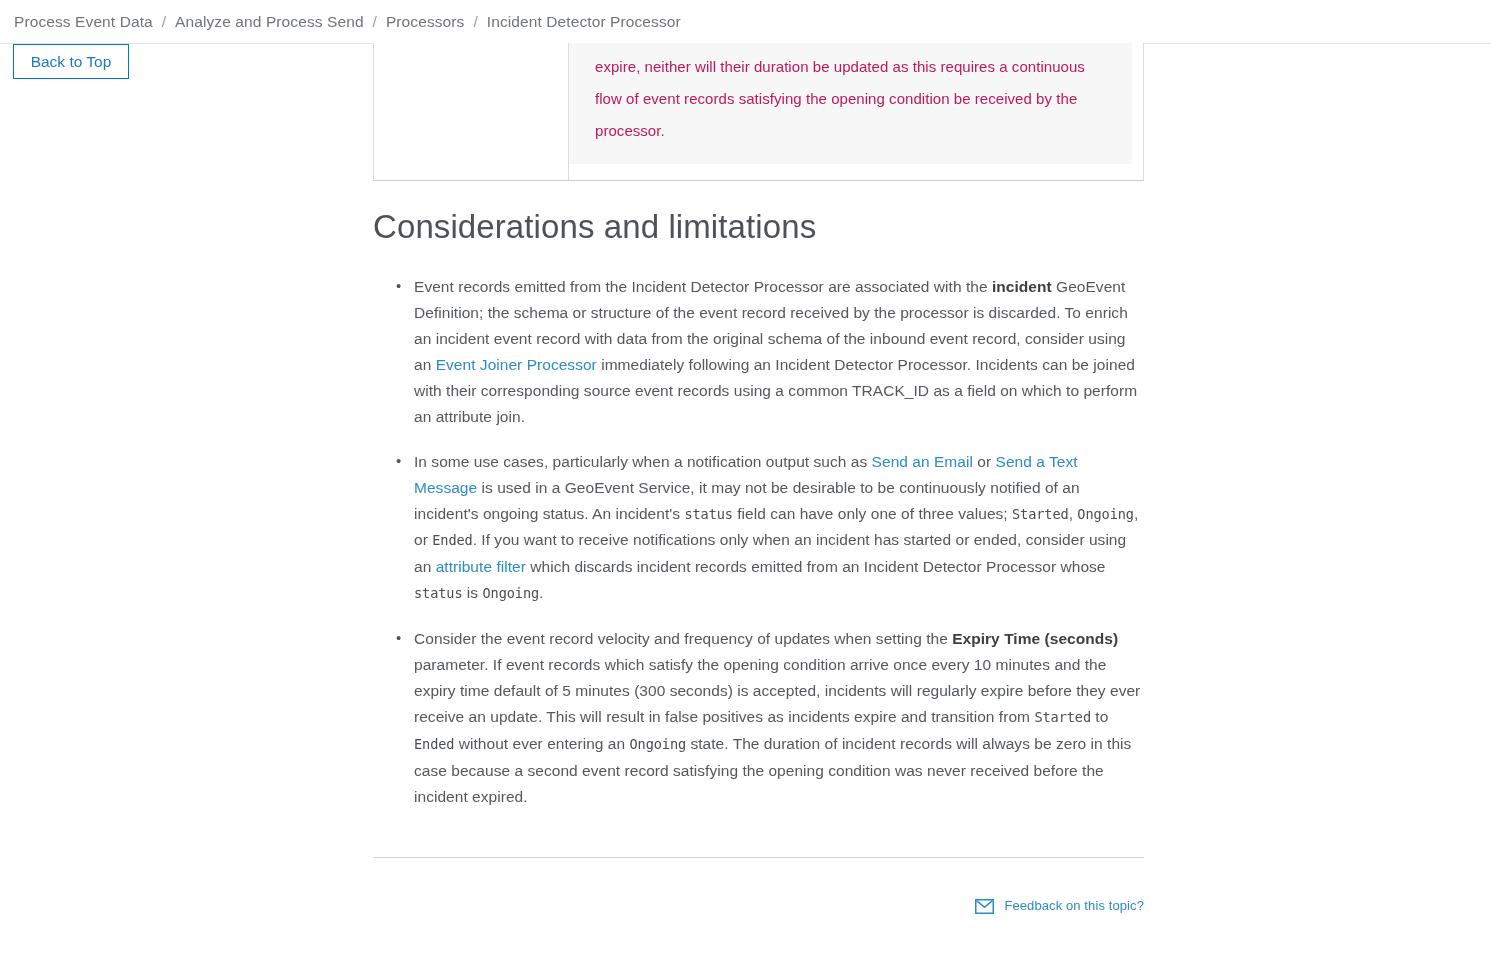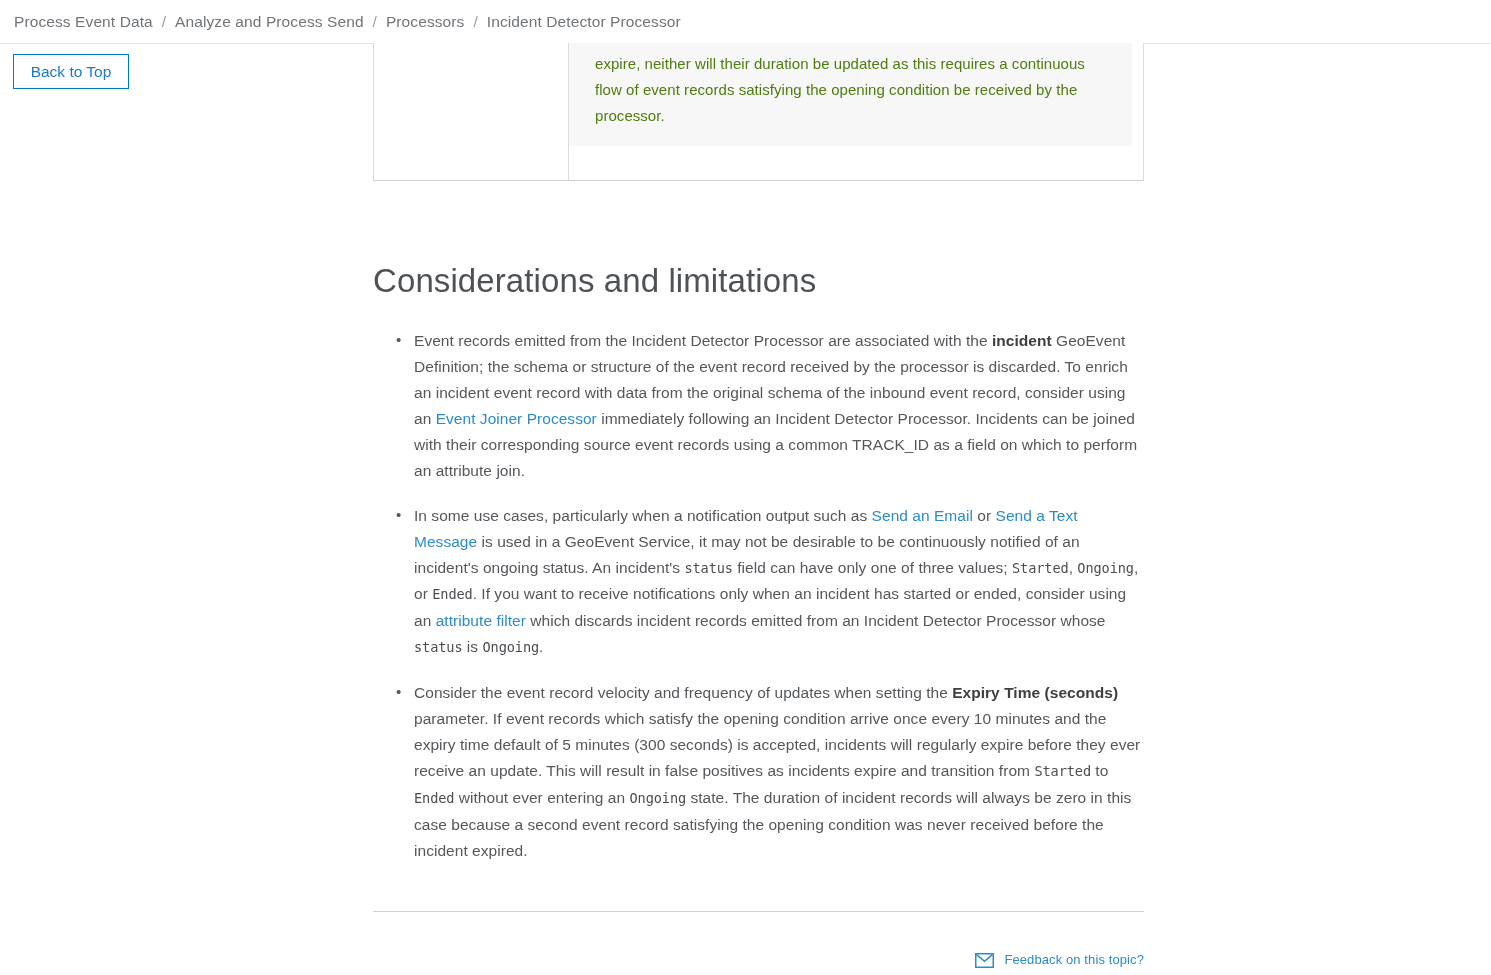--- a/index.html
+++ b/index.html
@@ -34,21 +34,21 @@
   }
   .crumb-sep {
     font-size: 15.5px;
     color: #9a9ea3;
     margin: 0 9px;
   }
 
   
   .left-rail {
     position: absolute;
-    top: 43px;
+    top: 33px;
     left: 0;
     width: 372px;
     height: 932px;
     box-sizing: border-box;
   }
   .back-to-top {
     position: absolute;
     top: 11px;
     left: 13px;
     width: 116px;
@@ -96,31 +96,31 @@
   }
   .code-block {
     background: #f7f7f7;
     margin: 0 11px 0 0;
     padding: 8px 18px 17px 26px;
     box-sizing: border-box;
   }
   .code-block p {
     margin: 0;
     font-size: 15px;
-    line-height: 26px;
-    color: #4d7c0f;
+    line-height: 32px;
+    color: #be185d;
     letter-spacing: .05px;
   }
 
   
   h2.section-title {
     font-weight: 300;
     font-size: 33px;
     color: #4e5257;
-    margin: 79px 0 0 0;
+    margin: 25px 0 0 0;
     letter-spacing: .1px;
     line-height: 1.25;
   }
 
   
   ul.notes {
     list-style: none;
     margin: 27px 0 0 0;
     padding: 0 0 0 41px;
   }

